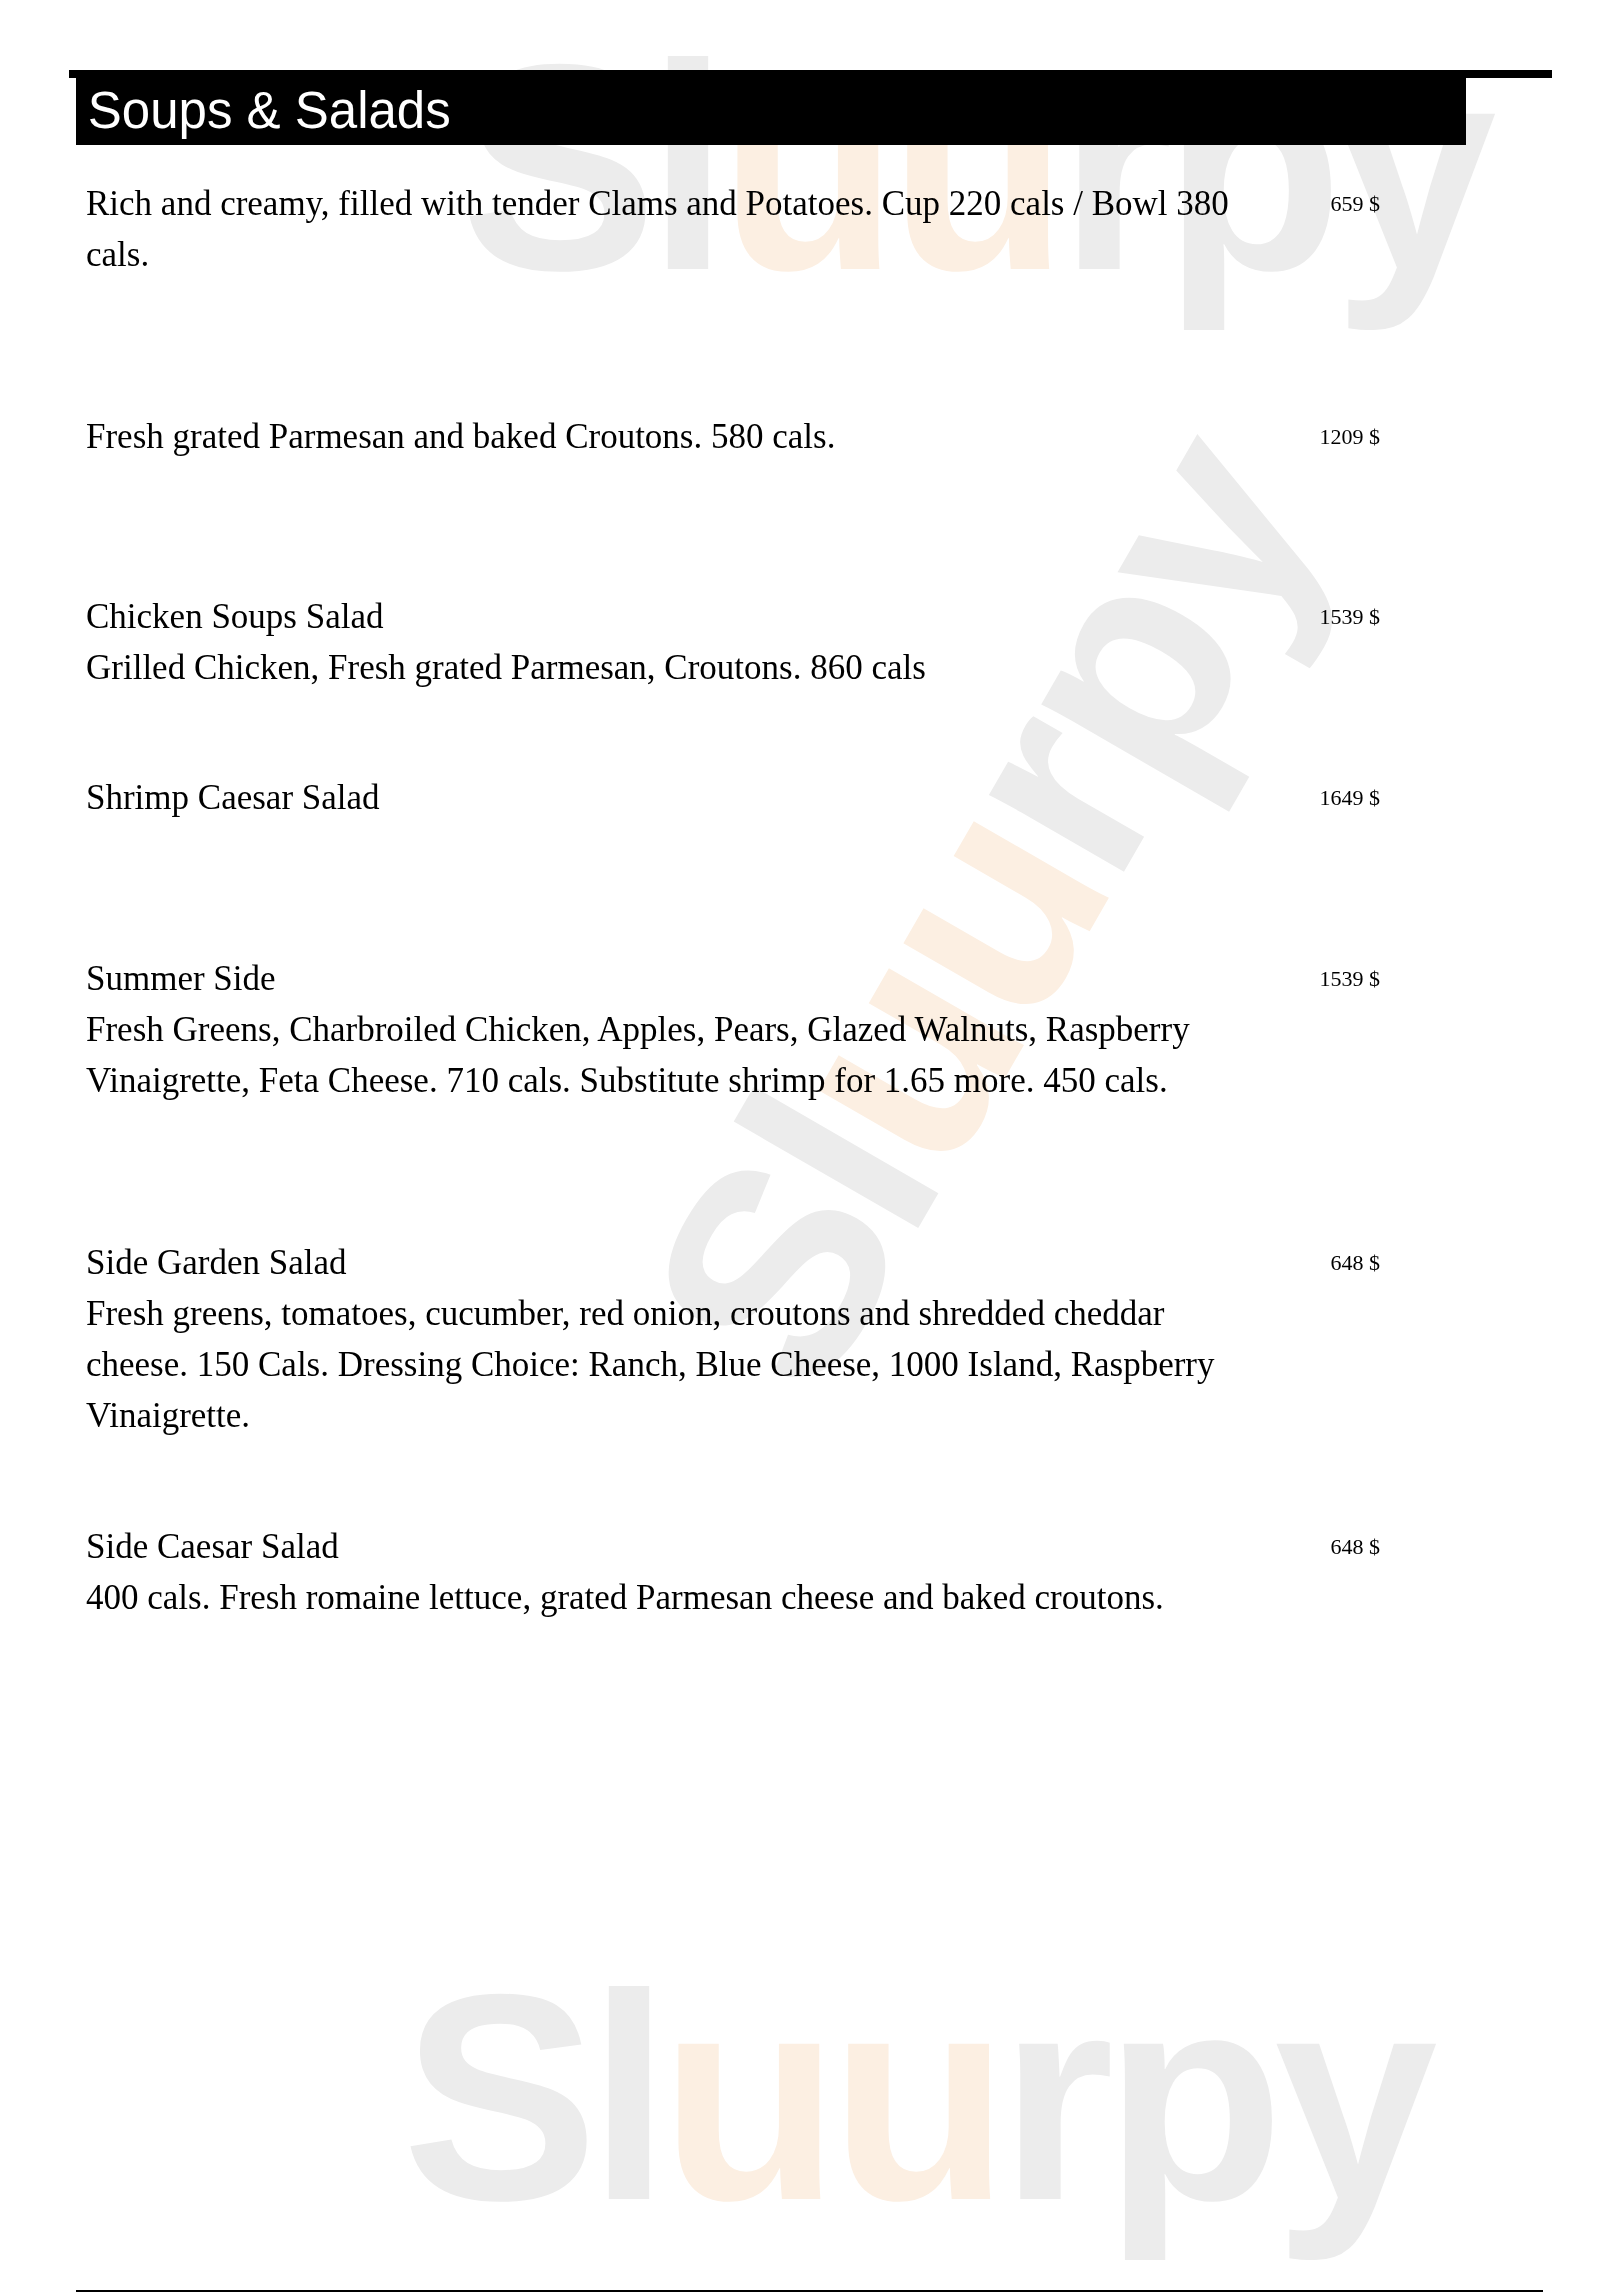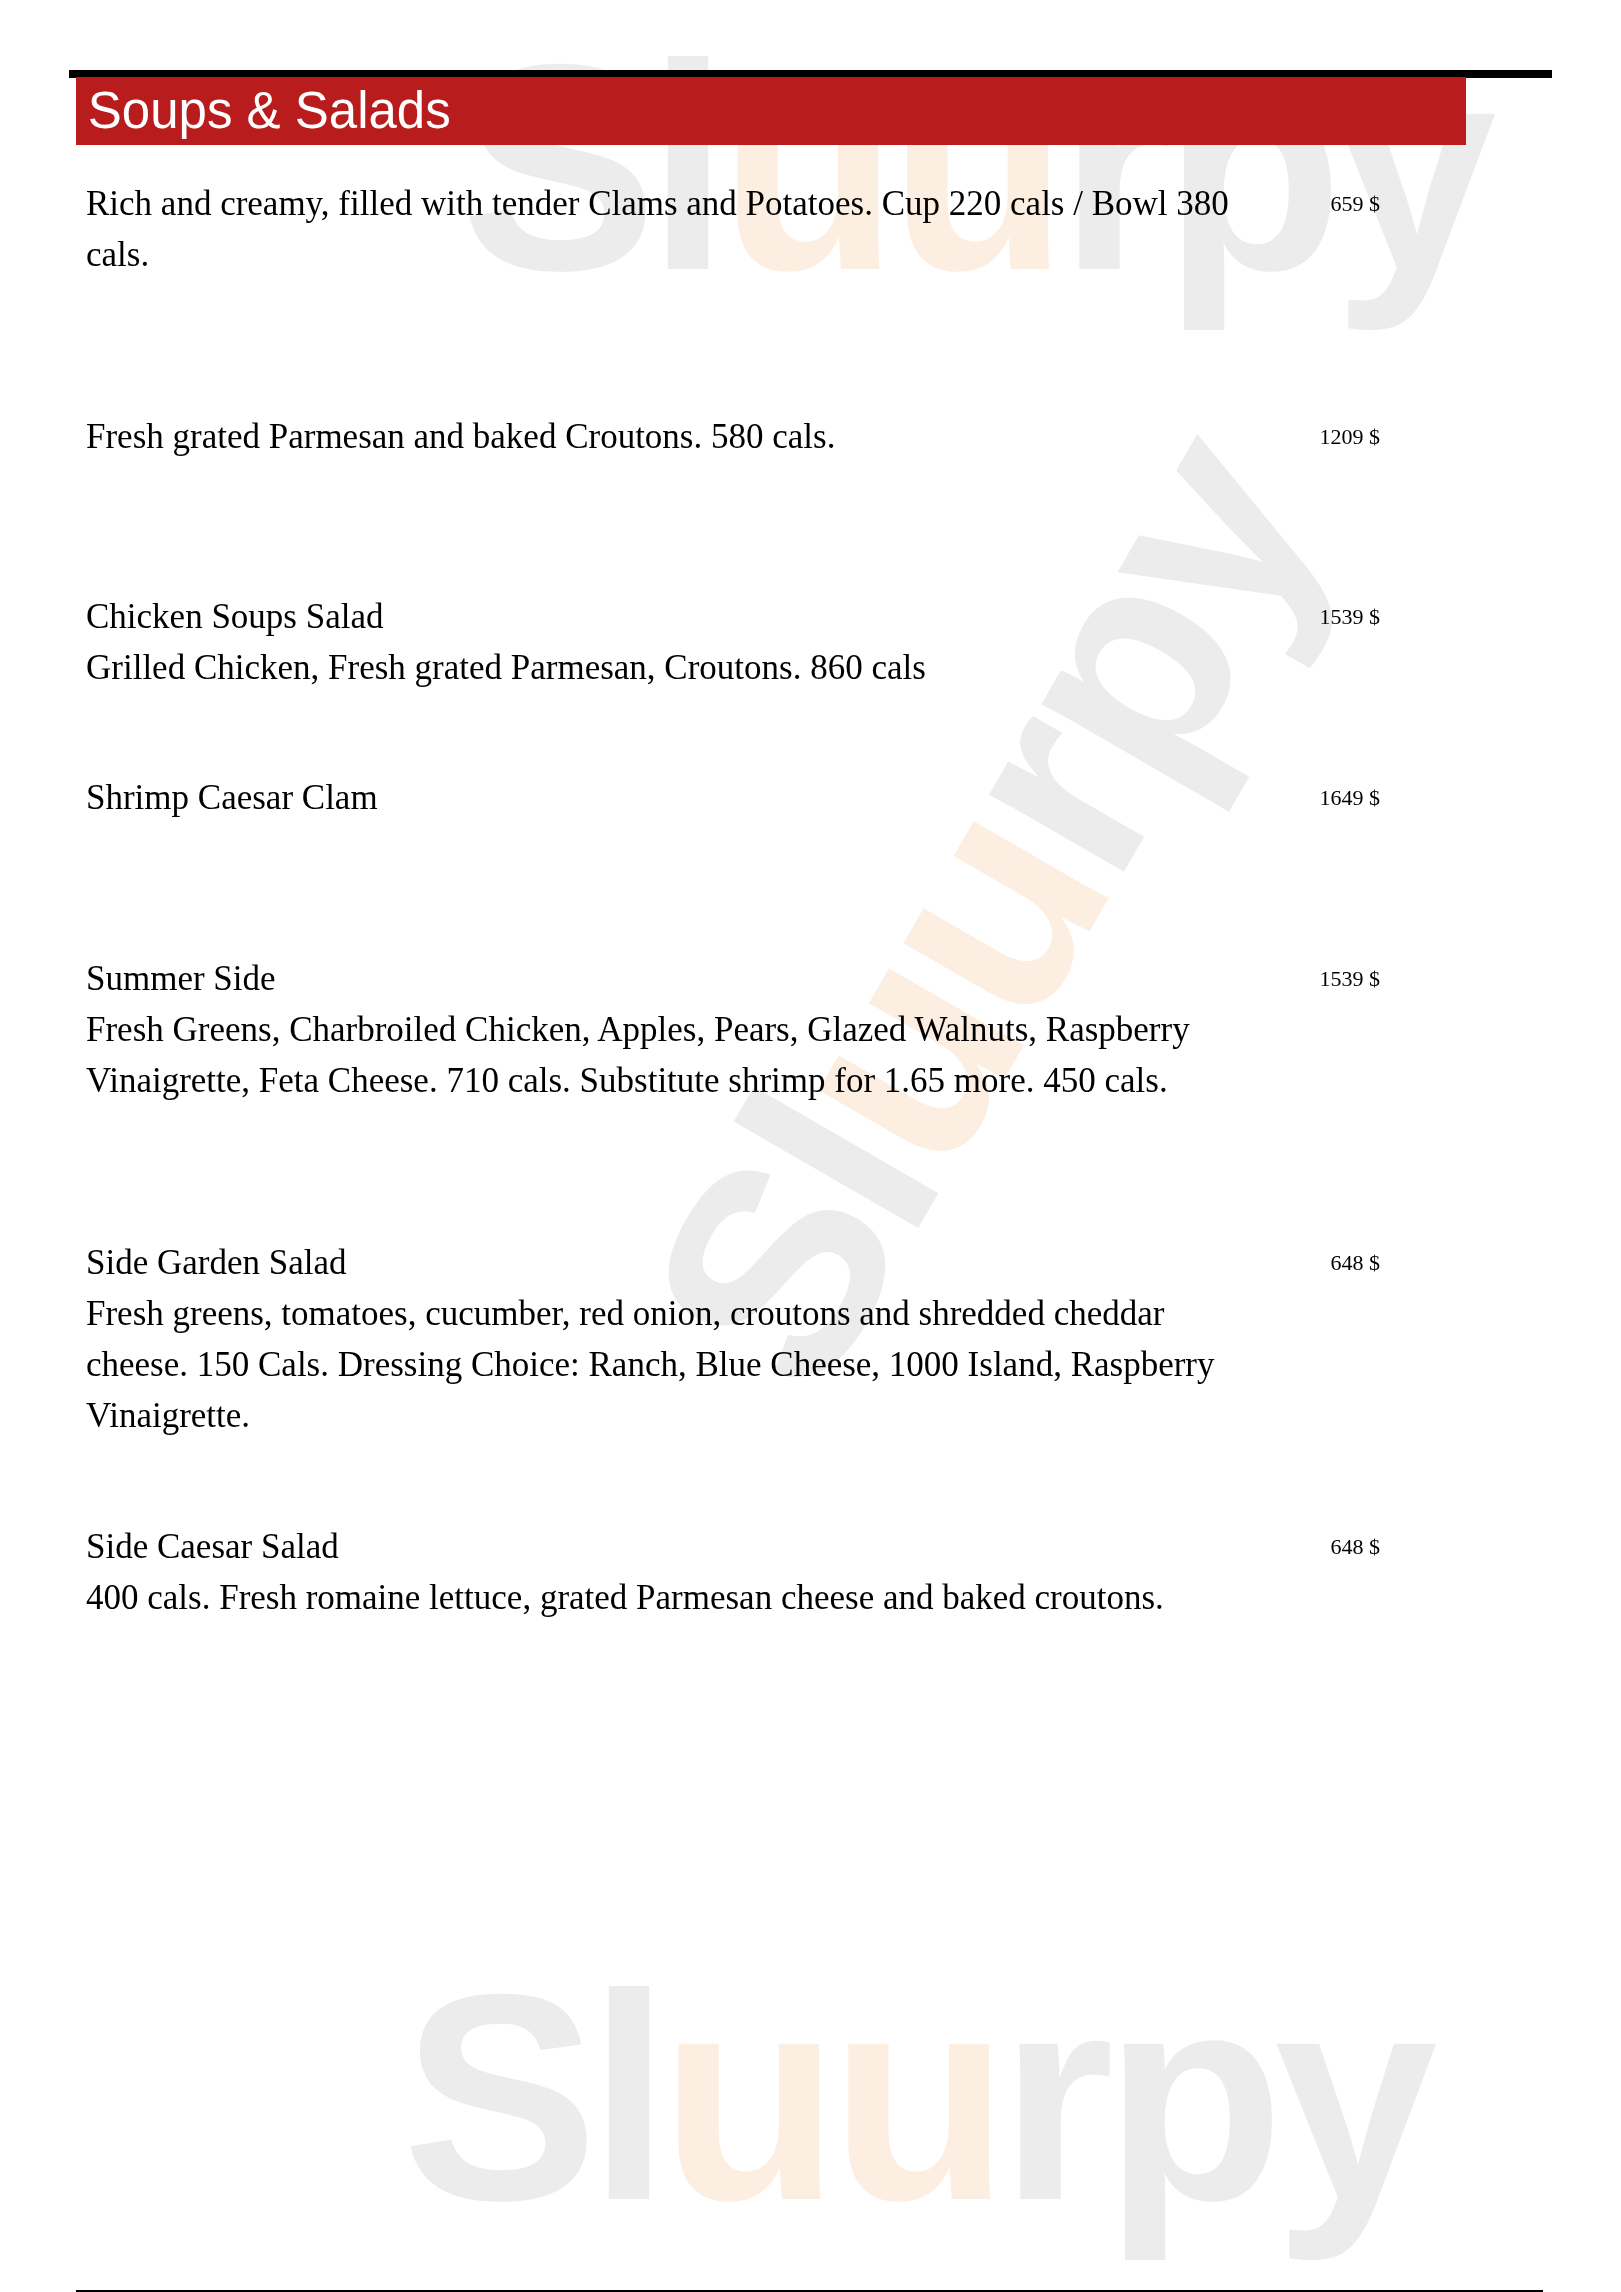--- a/index.html
+++ b/index.html
@@ -3,21 +3,21 @@
 <meta charset="utf-8">
 <style>
   html, body { margin: 0; padding: 0; background: #ffffff; }
   body { width: 1621px; height: 2293px; position: relative; overflow: hidden; font-family: "Liberation Serif", serif; color: #000; }
   .watermark { position: absolute; font-family: "Liberation Sans", sans-serif; font-weight: bold; font-size: 294px; letter-spacing: -9.8px; color: #ececec; white-space: nowrap; z-index: 0; line-height: 1; }
   .watermark .u { color: #fcefe2; }
   .wm1 { left: 461px; top: 19.6px; }
   .wm2 { left: 470px; top: 765px; transform: rotate(-60deg); transform-origin: center; }
   .wm3 { left: 402px; top: 1950px; }
   .top-rule { position: absolute; left: 69px; top: 70px; width: 1483px; height: 7.8px; background: #000; z-index: 2; }
-  .section-header { position: absolute; left: 76px; top: 77px; width: 1390px; height: 68px; background: #b91c1c; z-index: 2; }
+  .section-header { position: absolute; left: 76px; top: 77px; width: 1390px; height: 68px; background: #000000; z-index: 2; }
   .section-title { position: absolute; left: 11.8px; top: 5.9px; font-family: "Liberation Sans", sans-serif; font-size: 51px; color: #ffffff; line-height: 55px; }
   .menu { position: absolute; left: 86px; top: 0; width: 1294px; z-index: 3; }
   .item { position: absolute; left: 0; width: 1294px; }
   .item-name { font-size: 35px; line-height: 51px; white-space: nowrap; }
   .item-price { position: absolute; right: 0; top: 0; font-size: 22px; line-height: 51px; text-align: right; white-space: nowrap; }
   .item-desc { font-size: 35px; line-height: 51px; width: 1157px; }
   .bottom-rule { position: absolute; left: 76px; top: 2290px; width: 1467px; height: 2.9px; background: #000; }
 </style>
 </head>
 <body>
@@ -39,21 +39,21 @@
   <div class="item" style="top:411px">
     <div class="item-price">1209 $</div>
     <div class="item-desc">Fresh grated Parmesan and baked Croutons. 580 cals.</div>
   </div>
   <div class="item" style="top:591px">
     <div class="item-name">Chicken Soups Salad</div>
     <div class="item-price">1539 $</div>
     <div class="item-desc">Grilled Chicken, Fresh grated Parmesan, Croutons. 860 cals</div>
   </div>
   <div class="item" style="top:772px">
-    <div class="item-name">Shrimp Caesar Clam</div>
+    <div class="item-name">Shrimp Caesar Salad</div>
     <div class="item-price">1649 $</div>
   </div>
   <div class="item" style="top:953px">
     <div class="item-name">Summer Side</div>
     <div class="item-price">1539 $</div>
     <div class="item-desc">Fresh Greens, Charbroiled Chicken, Apples, Pears, Glazed Walnuts, Raspberry Vinaigrette, Feta Cheese. 710 cals. Substitute shrimp for 1.65 more. 450 cals.</div>
   </div>
   <div class="item" style="top:1237px">
     <div class="item-name">Side Garden Salad</div>
     <div class="item-price">648 $</div>

